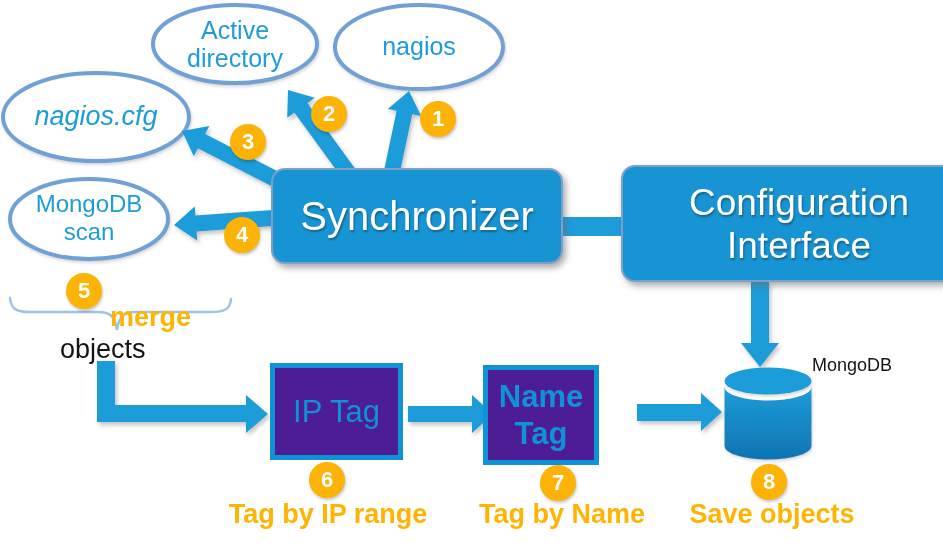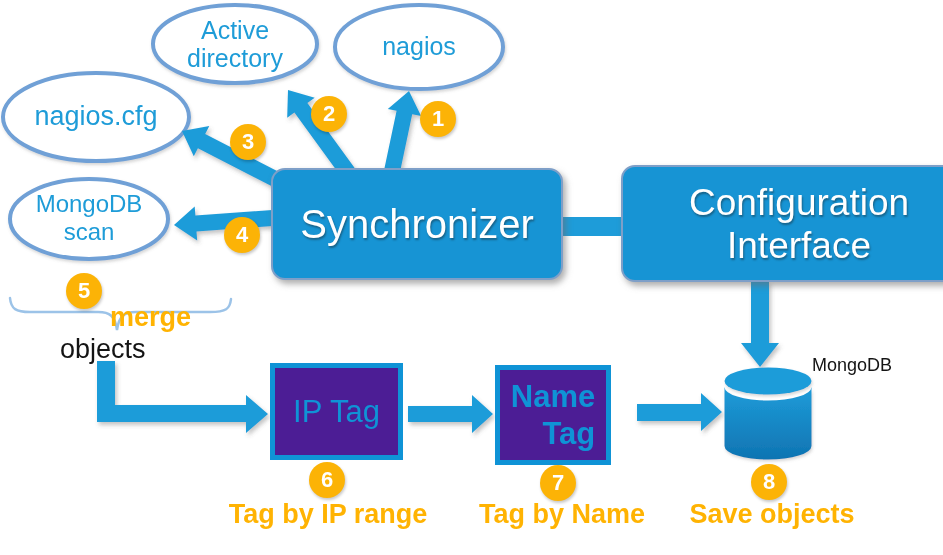--- a/index.html
+++ b/index.html
@@ -90,42 +90,42 @@
     </g>
   </svg>
 
   <div class="ellipse-label" style="left:235px;top:44px;font-size:25px;line-height:28px;">
     <span>Active</span>
     <span>directory</span>
   </div>
   <div class="ellipse-label" style="left:419px;top:46px;font-size:25px;">
     <span>nagios</span>
   </div>
-  <div class="ellipse-label" style="left:96px;top:116px;font-size:27px;">
+  <div class="ellipse-label" style="left:96px;top:116px;font-size:27px;font-style:italic;">
     <span>nagios.cfg</span>
   </div>
   <div class="ellipse-label" style="left:89px;top:218px;font-size:24px;line-height:28px;">
     <span>MongoDB</span>
     <span>scan</span>
   </div>
 
-  <div class="bigbox" style="left:271px;top:168px;width:292px;height:112px;font-size:40px;">
+  <div class="bigbox" style="left:271px;top:168px;width:292px;height:96px;font-size:40px;">
     <span>Synchronizer</span>
   </div>
   <div class="bigbox" style="left:621px;top:165px;width:356px;height:117px;font-size:37px;line-height:43px;">
     <div>
       <span>Configuration</span>
       <span>Interface</span>
     </div>
   </div>
 
   <div class="tagbox" style="left:270px;top:363px;width:133px;height:97px;font-size:31px;">
     <span>IP Tag</span>
   </div>
-  <div class="tagbox" style="left:495px;top:365px;width:116px;height:100px;font-size:31px;line-height:37px;font-weight:bold;text-align:right;">
+  <div class="tagbox" style="left:483px;top:365px;width:116px;height:100px;font-size:31px;line-height:37px;font-weight:bold;">
     <div>
       <span>Name</span>
       <span>Tag</span>
     </div>
   </div>
 
   <div class="black-label" style="left:60px;top:334px;font-size:27px;">objects</div>
   <div class="black-label" style="left:812px;top:355px;font-size:18px;">MongoDB</div>
 
   <div class="badge" style="left:420px;top:101px;">

